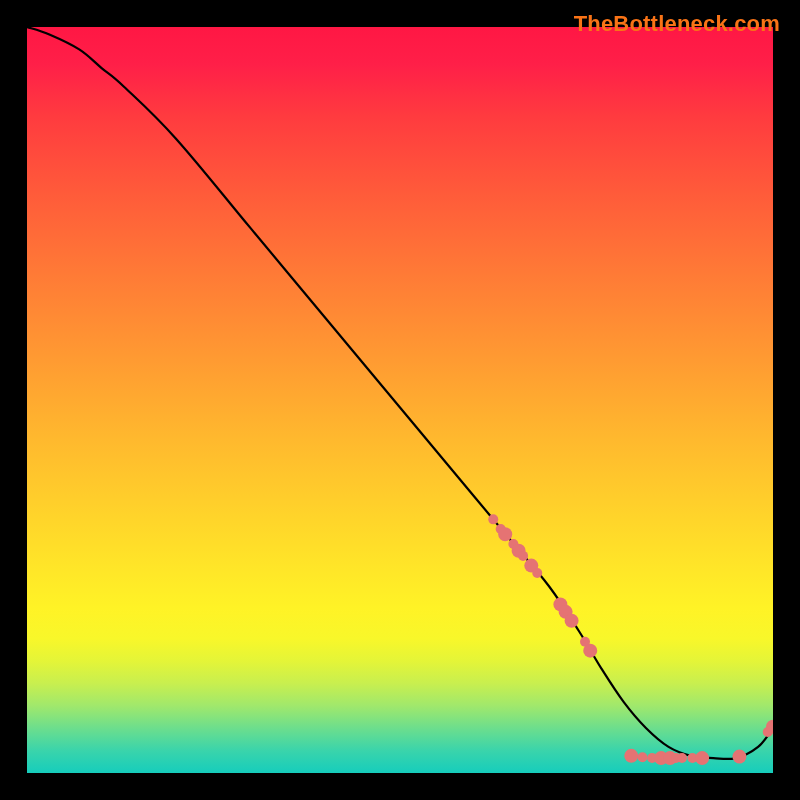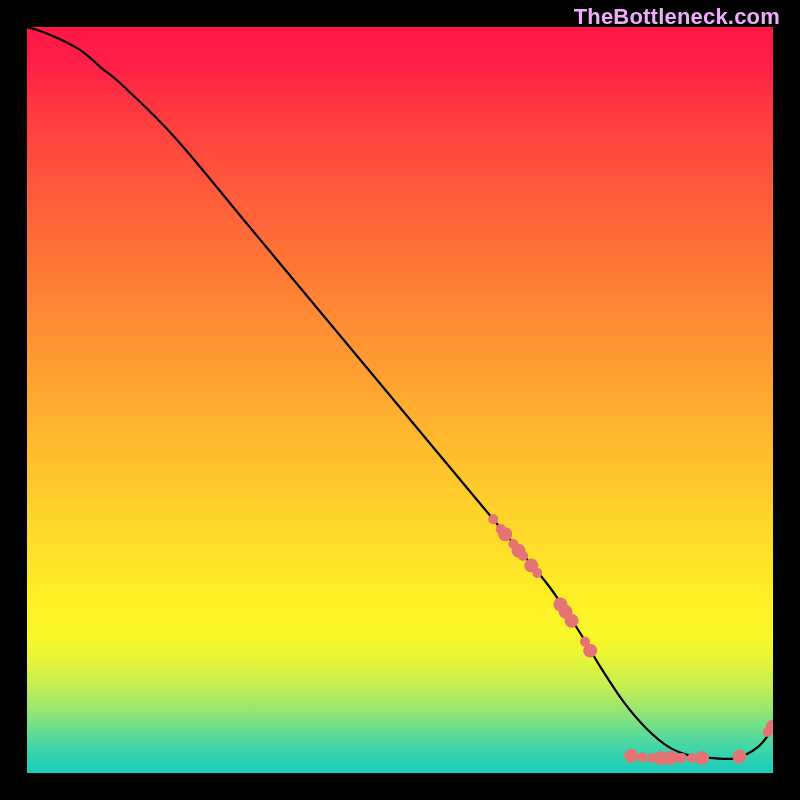--- a/index.html
+++ b/index.html
@@ -10,23 +10,23 @@
   body {
     width: 800px;
     height: 800px;
     background: #000;
     position: relative;
     font-family: Arial, sans-serif;
     overflow: hidden;
   }
   .watermark {
     position: absolute;
-    top: 4px;
+    top: 11px;
     right: 20px;
-    color: #f0abfc;
+    color: #f97316;
     font-size: 22px;
     font-weight: bold;
     z-index: 10;
     letter-spacing: 0.2px;
   }
   .plot-area {
     position: absolute;
     left: 27px;
     top: 27px;
     width: 746px;

